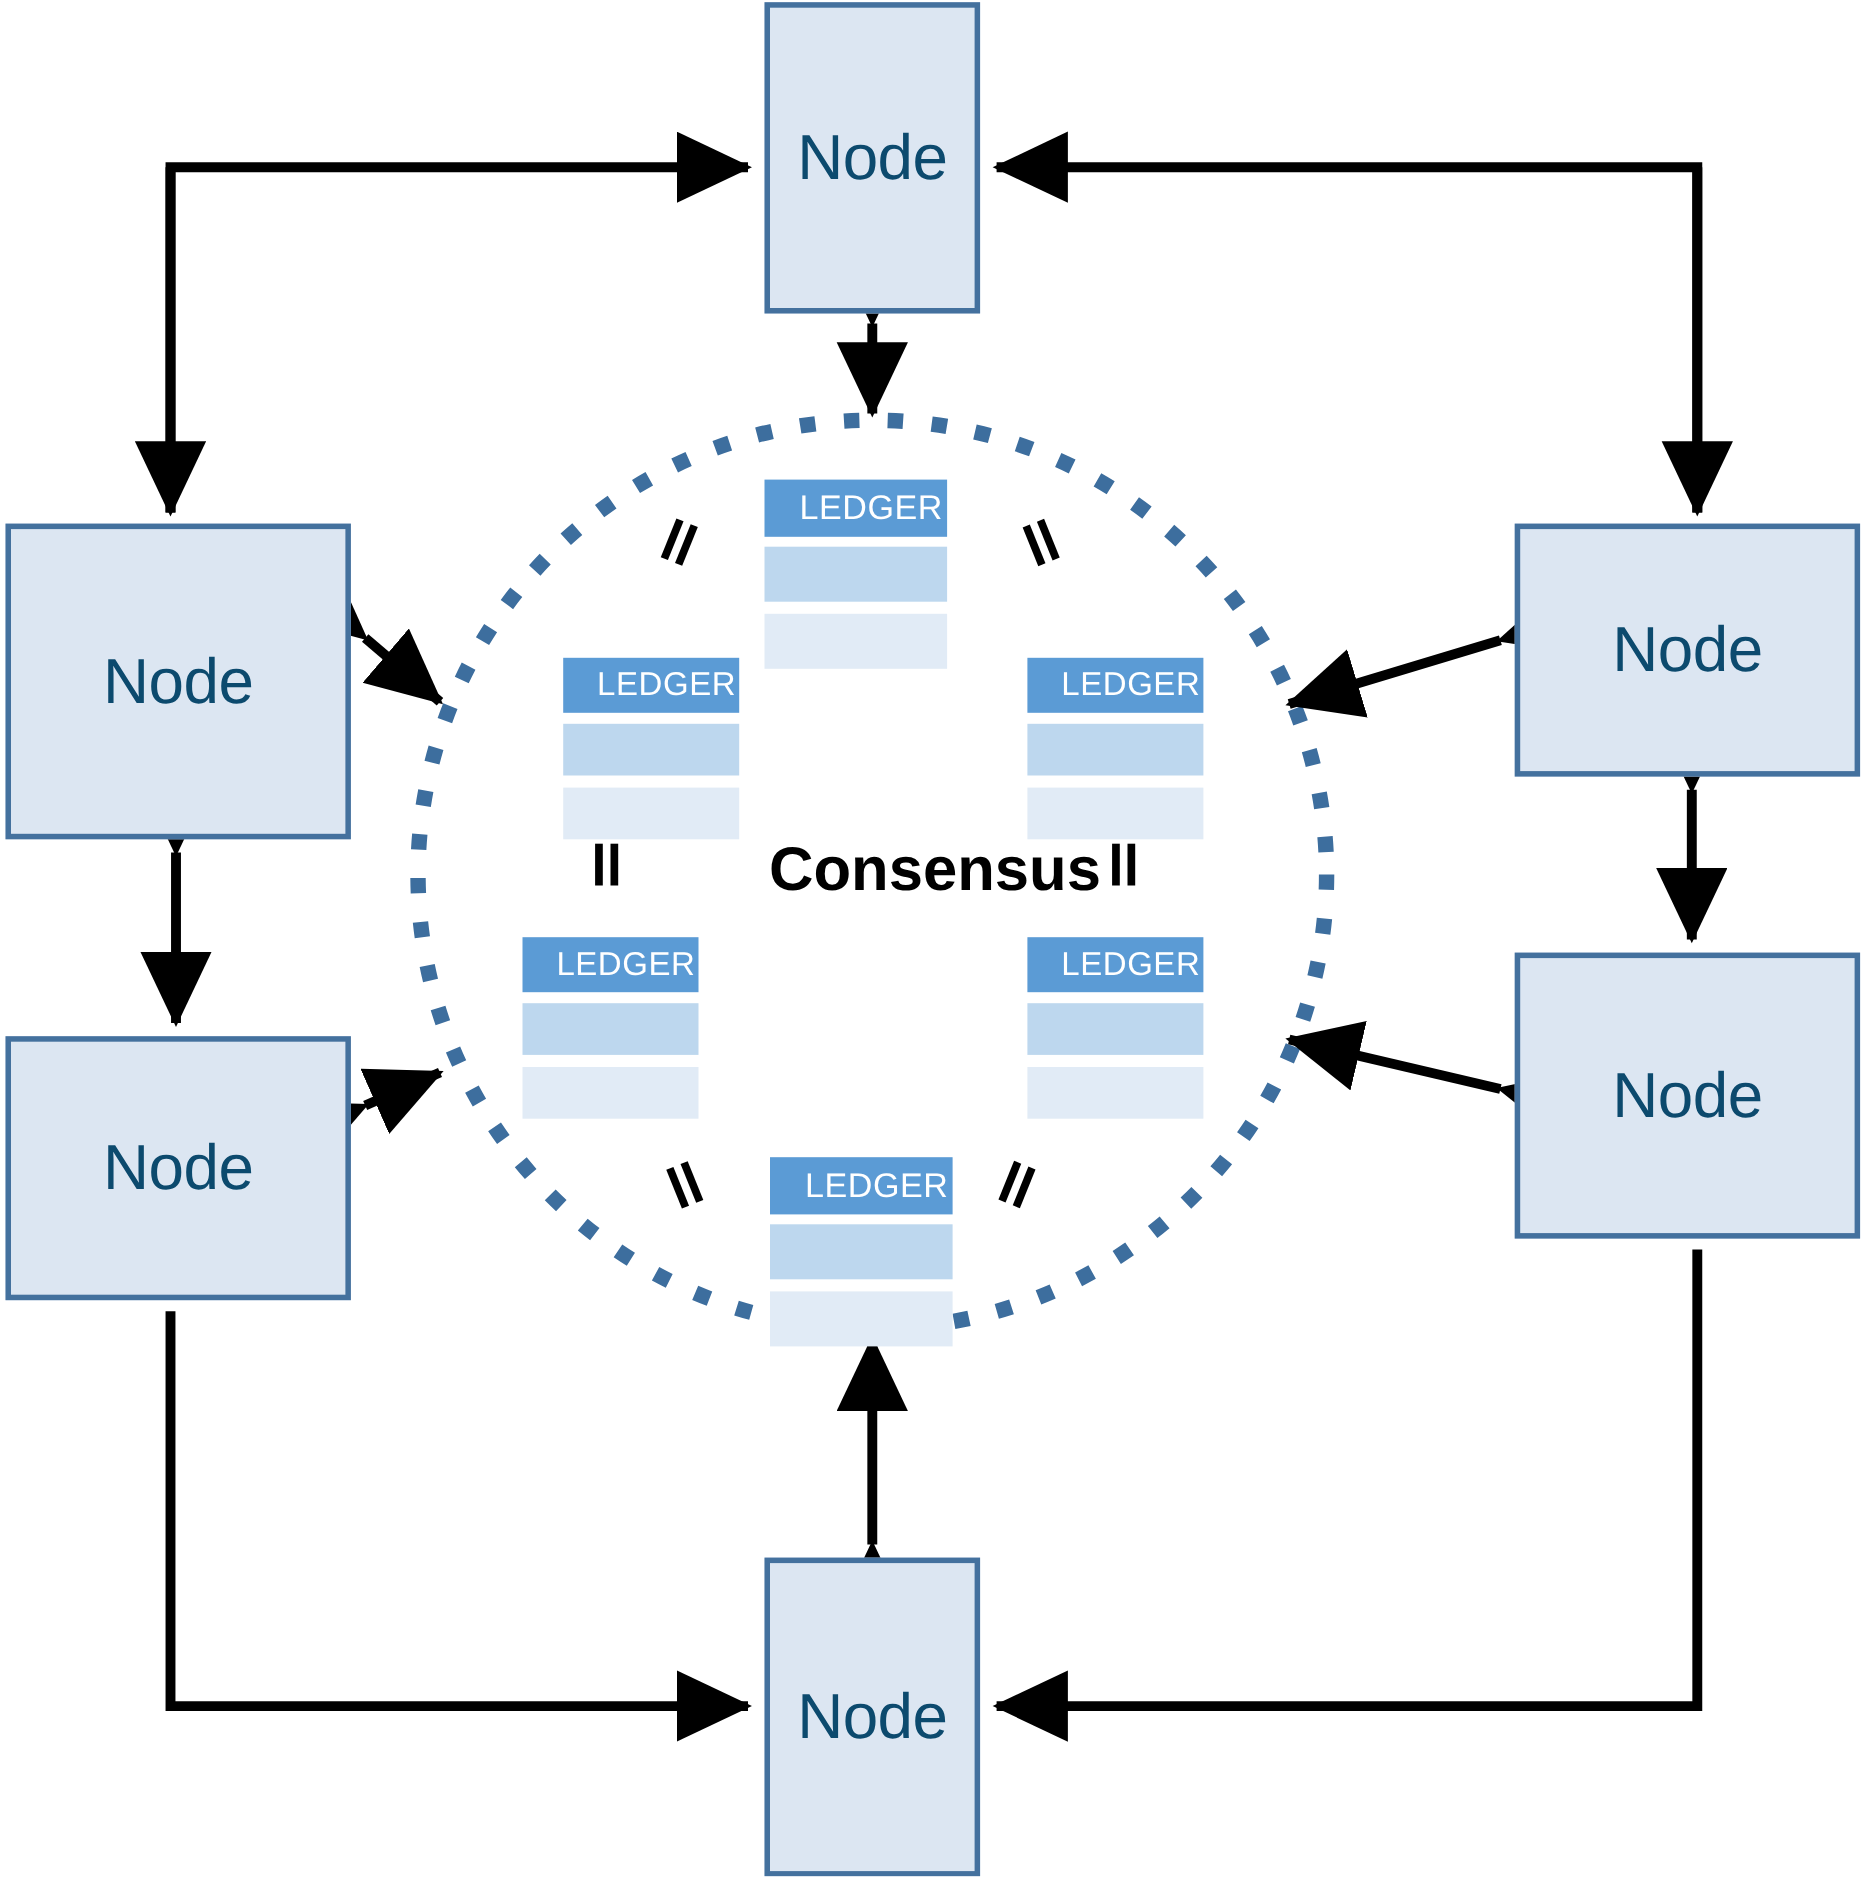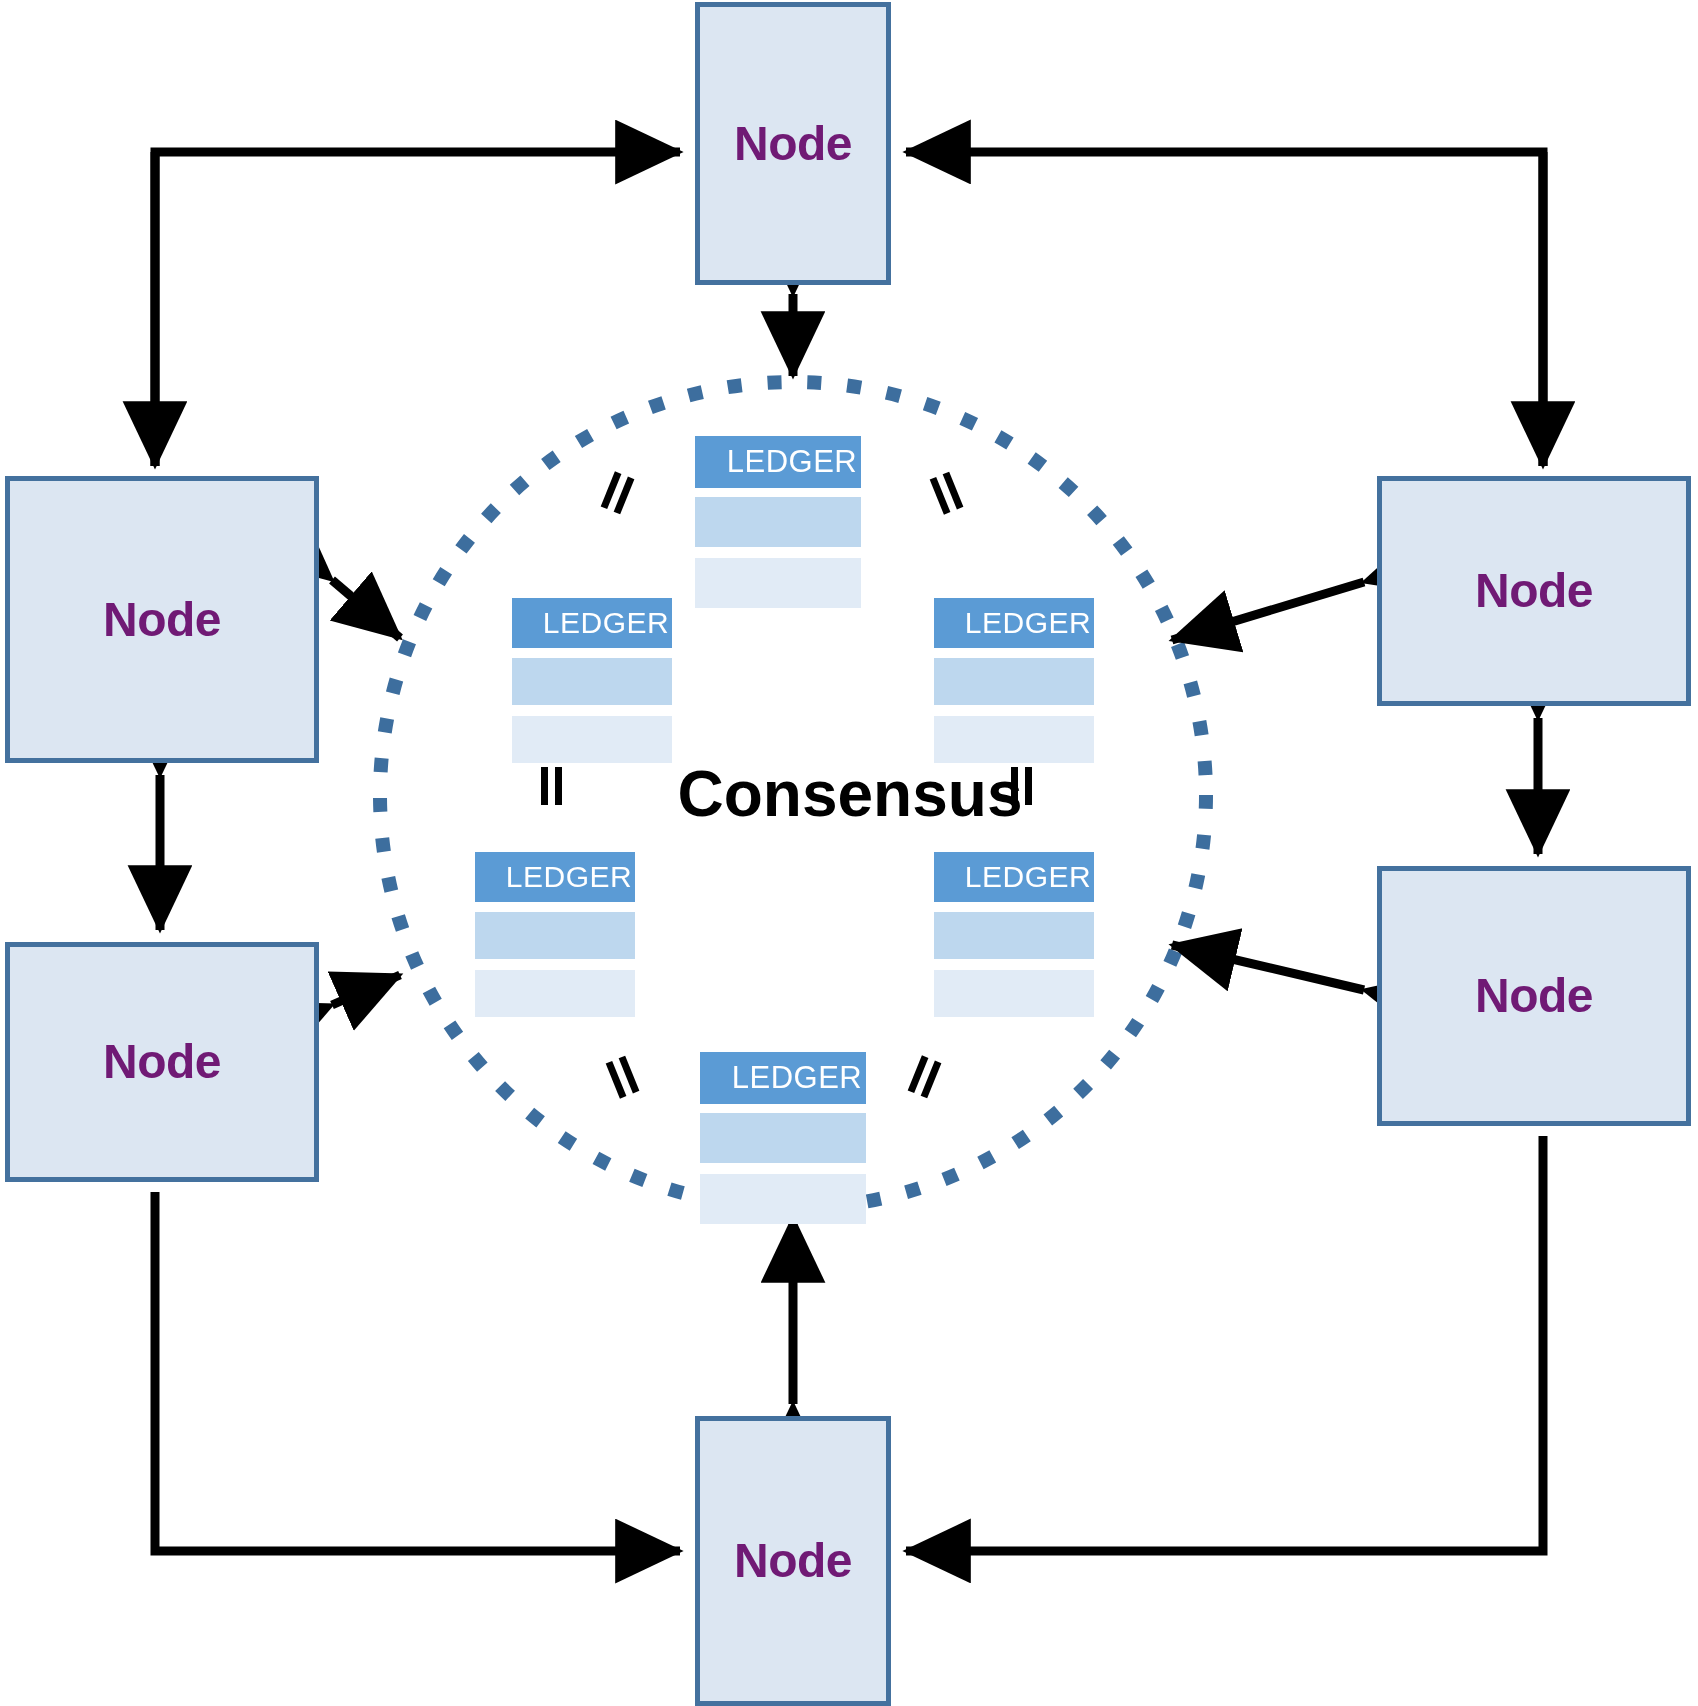--- a/index.html
+++ b/index.html
@@ -22,23 +22,23 @@
     position: absolute;
     box-sizing: border-box;
     background: #dce6f2;
     border: 5px solid #44719e;
     display: flex;
     align-items: center;
     justify-content: center;
     z-index: 5;
   }
   .node-label {
-    font-size: 48px;
-    font-weight: bold;
-    color: #701a75;
+    font-size: 58px;
+    font-weight: normal;
+    color: #0c4a6e;
     letter-spacing: -0.5px;
     line-height: 1;
   }
   #node-top    { left: 695px;  top: 2px;    width: 196px; height: 283px; }
   #node-left-1 { left: 5px;    top: 476px;  width: 314px; height: 287px; }
   #node-left-2 { left: 5px;    top: 942px;  width: 314px; height: 240px; }
   #node-right-1{ left: 1377px; top: 476px;  width: 314px; height: 230px; }
   #node-right-2{ left: 1377px; top: 866px;  width: 314px; height: 260px; }
   #node-bottom { left: 695px;  top: 1416px; width: 196px; height: 290px; }
 
@@ -118,21 +118,21 @@
   #eq-bl { left: 606px;  top: 1058px; }
   #eq-br { left: 908px;  top: 1058px; }
 
   
   #consensus-label {
     position: absolute;
     left: 600px;
     top: 762px;
     width: 500px;
     text-align: center;
-    font-size: 64px;
+    font-size: 56px;
     font-weight: bold;
     color: #000000;
     z-index: 4;
     line-height: 1;
   }
 </style>
 </head>
 <body>
 
 <div id="stage">

